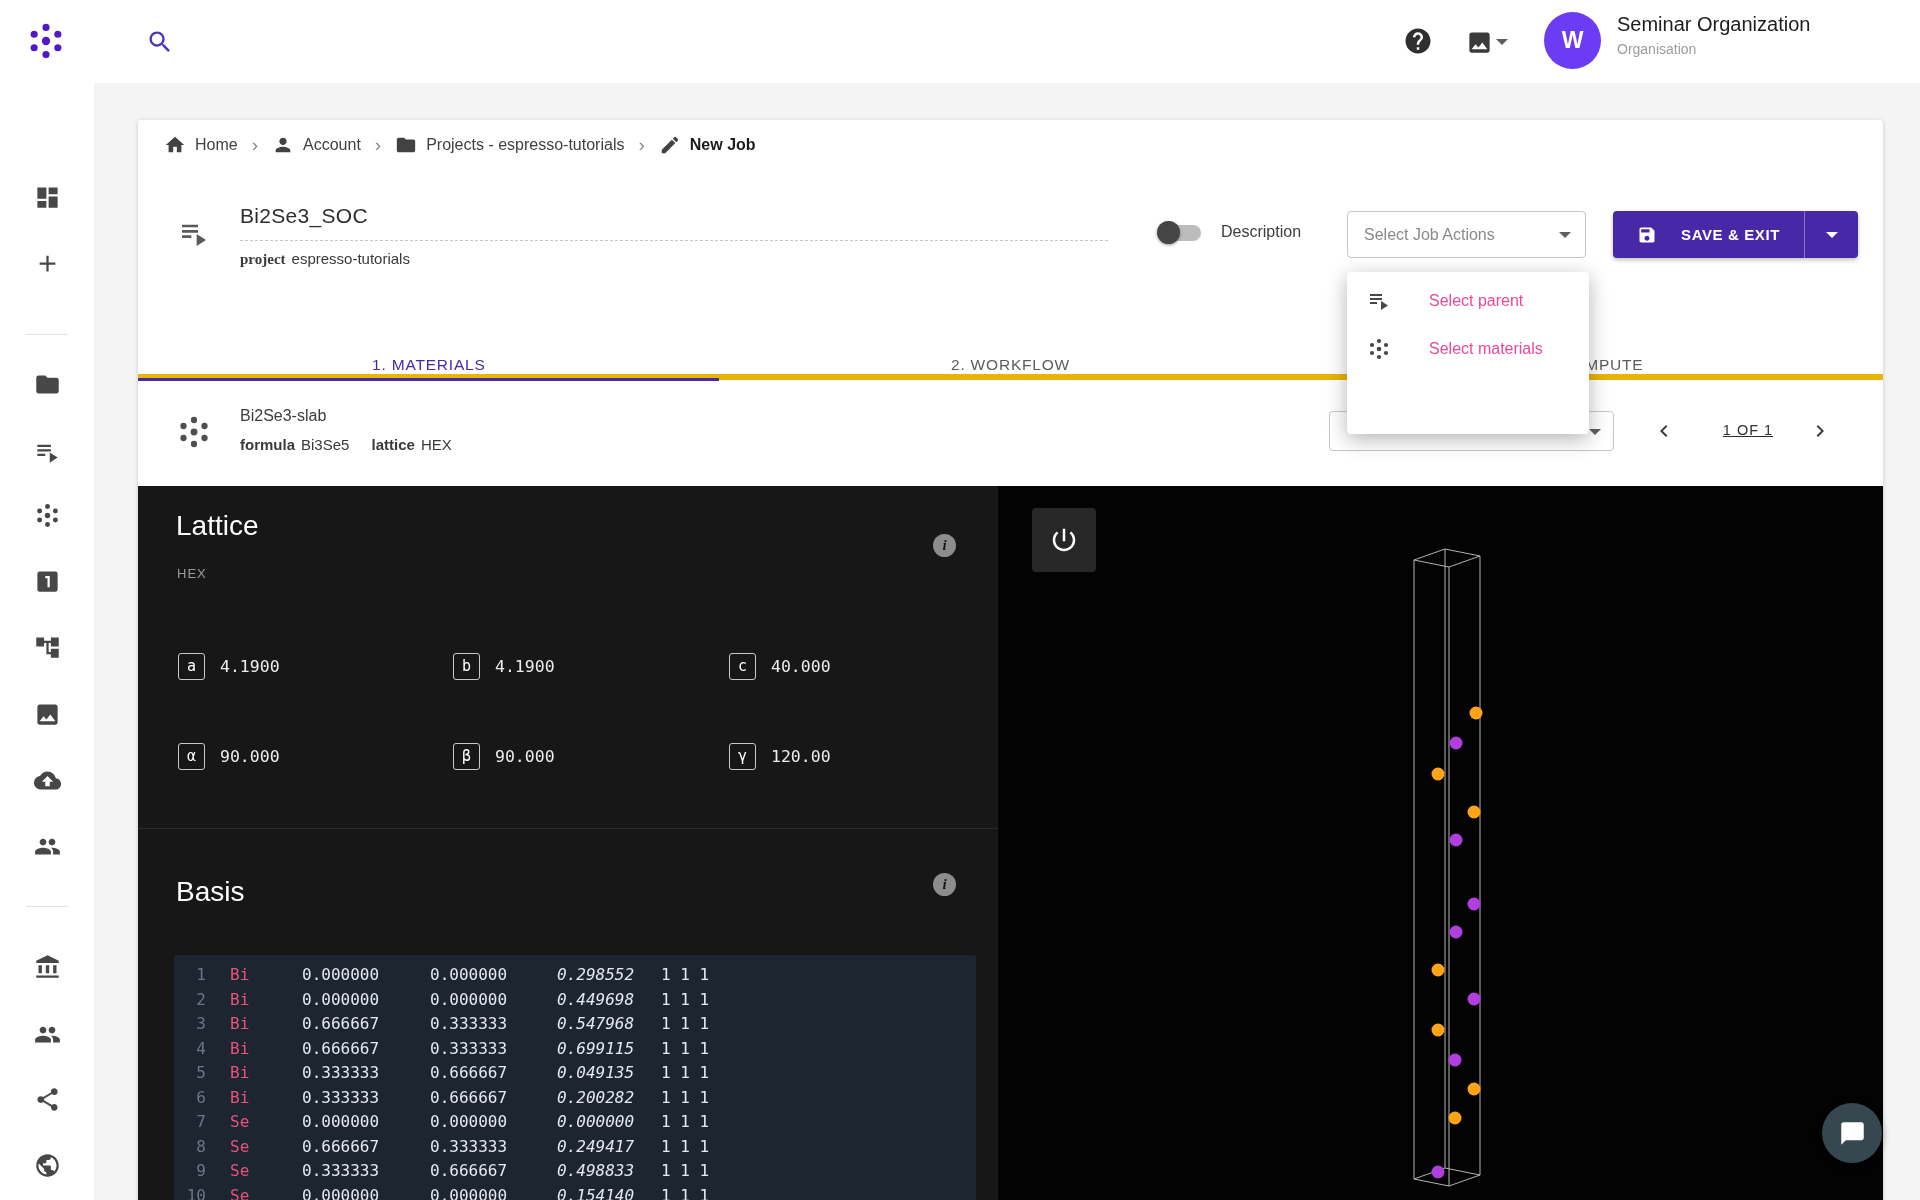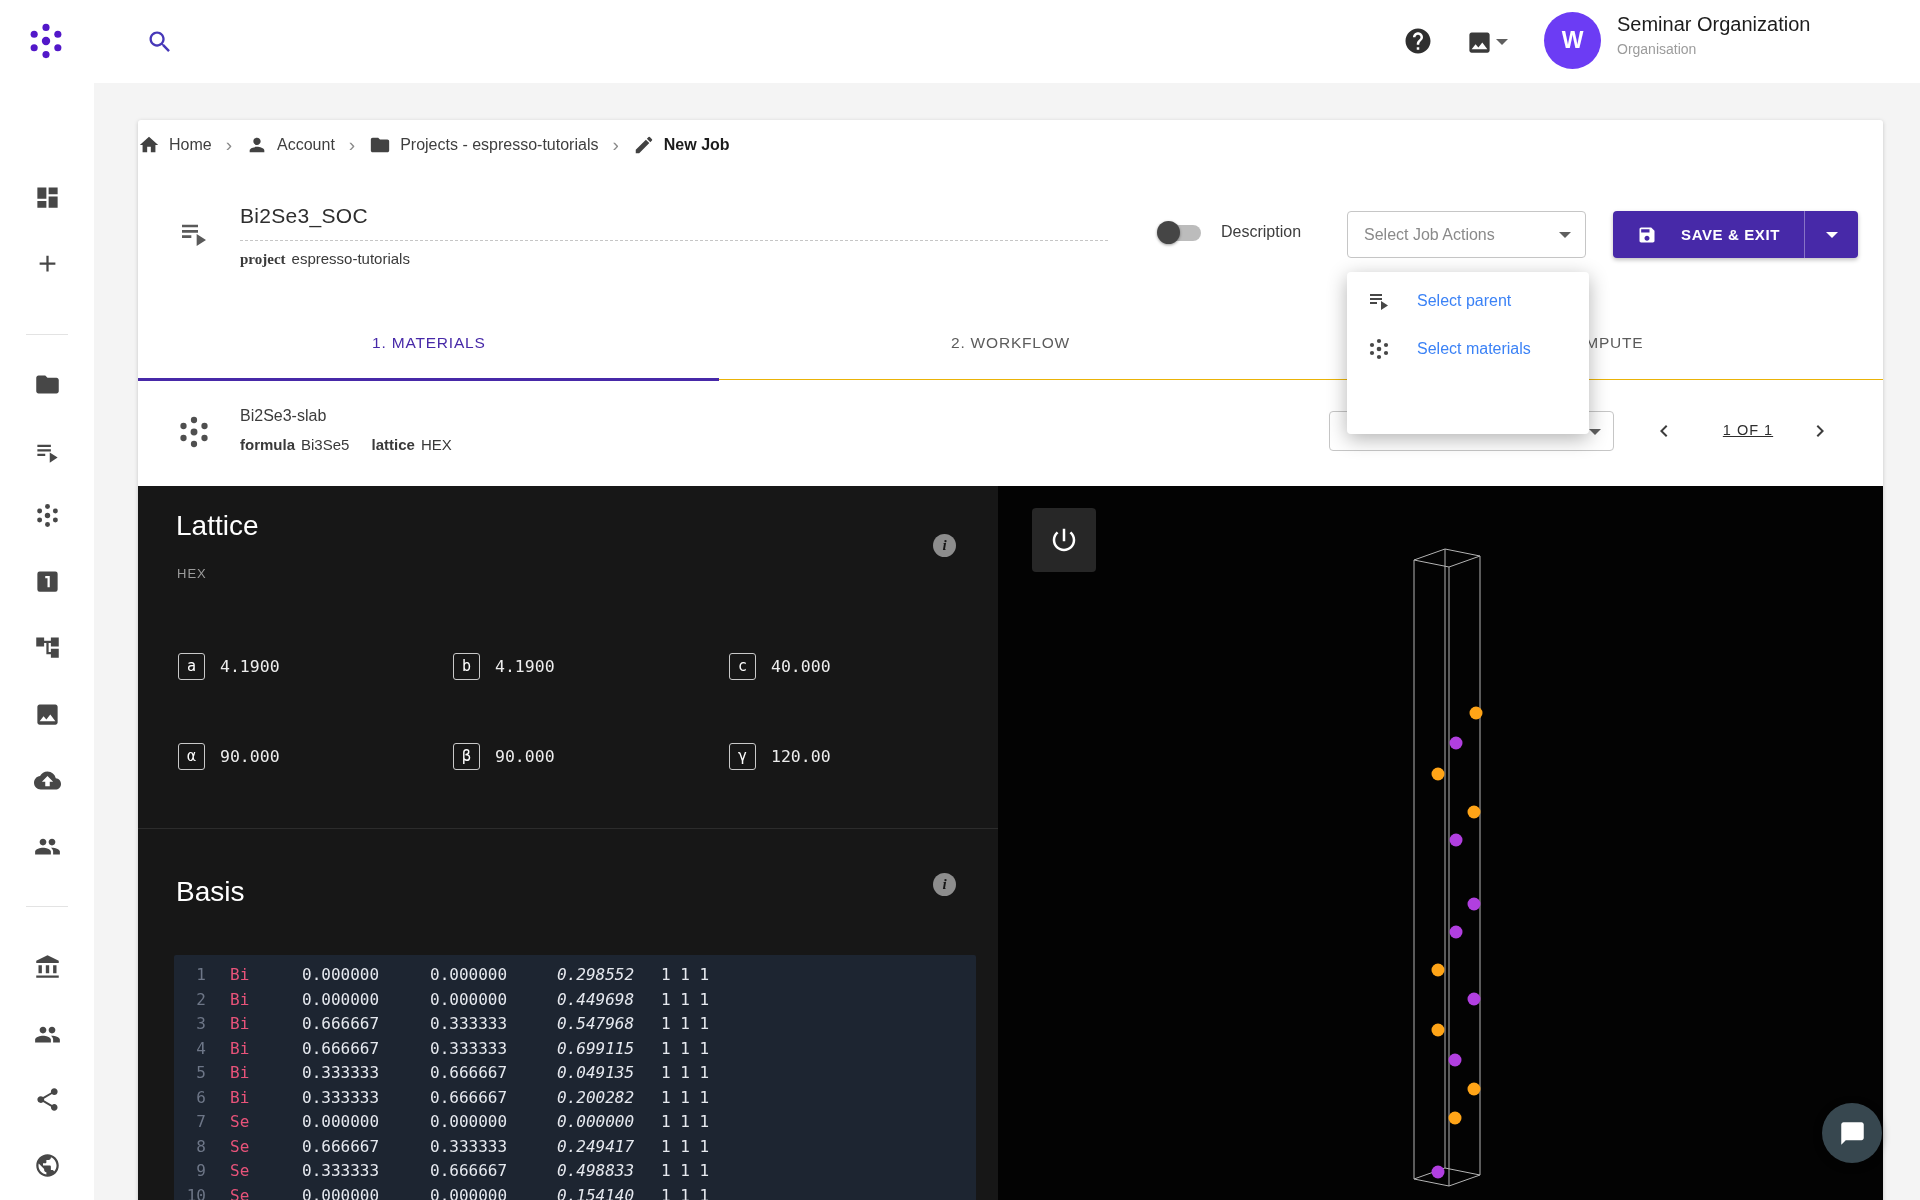--- a/index.html
+++ b/index.html
@@ -25,21 +25,21 @@
   .sb-btn svg { width:27px; height:27px; fill:#474747; }
   .sb-div { position:absolute; left:26px; width:42px; height:1px; background:#e3e3e3; }
 
   
   .content { position:absolute; left:94px; top:83px; width:1826px; height:1117px; background:#f4f4f4; }
   .card { position:absolute; left:44px; top:37px; width:1745px; height:1130px; background:#fff;
           border-radius:3px; box-shadow:0 1px 4px rgba(0,0,0,.18); }
 
   
   .crumbs { position:absolute; left:0; top:0; width:100%; height:49px; display:flex; align-items:center;
-            gap:14px; }
+            padding-left:26px; gap:14px; }
   .crumb { display:flex; align-items:center; gap:9px; font-size:16px; color:#3f3f3f; cursor:pointer; }
   .crumb svg { width:22px; height:22px; fill:#424242; }
   .crumb.current { color:#1c1c1c; font-weight:bold; }
   .crumb-sep { font-size:19px; color:#8a8a8a; }
 
   
   .job-icon { position:absolute; left:40px; top:98px; width:32px; height:32px; fill:#5a5a5a; }
   .job-title { position:absolute; left:102px; top:84px; font-size:21px; color:#2e2e2e; letter-spacing:.3px; }
   .title-dash { position:absolute; left:102px; top:120px; width:868px; border-bottom:1px dashed #c6c6c6; }
   .proj-line { position:absolute; left:102px; top:130px; font-size:15px; color:#3a3a3a; }
@@ -60,21 +60,21 @@
               box-shadow:0 2px 4px rgba(0,0,0,.25); }
   .save-main { flex:1; display:flex; align-items:center; justify-content:center; gap:24px;
                font-size:15px; font-weight:bold; letter-spacing:.6px; }
   .save-main svg { width:20px; height:20px; fill:#fff; }
   .save-caret { width:54px; height:100%; display:flex; align-items:center; justify-content:center;
                 border-left:1px solid rgba(255,255,255,.35); }
   .save-caret .caret { border-top-color:#fff; }
 
   
   .tabs { position:absolute; left:0; top:186px; width:100%; height:74px; display:flex;
-          border-bottom:1px solid #eab308; }
+          border-bottom:6px solid #eab308;align-items:flex-end; }
   .tab { width:33.333%; display:flex; align-items:center; justify-content:center; font-size:15.5px;
          font-weight:500; letter-spacing:.8px; color:#5c5c5c; cursor:pointer; }
   .tab.active { color:#4729a8; }
   .tab-underline { position:absolute; left:0; top:258px; width:581px; height:3px; background:#4729a8; }
 
   
   .mat-icon { position:absolute; left:38px; top:294px; width:36px; height:36px; fill:#4f4f4f; }
   .mat-name { position:absolute; left:102px; top:287px; font-size:16px; color:#3c3c3c; }
   .mat-meta { position:absolute; left:102px; top:316px; font-size:15px; color:#3a3a3a; }
   .mat-meta b { margin-right:6px; }
@@ -116,22 +116,22 @@
 
   .viewer { position:absolute; left:860px; top:366px; width:885px; height:764px; background:#030303; cursor:grab; }
   .power-btn { position:absolute; left:34px; top:22px; width:64px; height:64px; background:#272727;
                border:none; border-radius:4px; display:flex; align-items:center; justify-content:center;
                cursor:pointer; z-index:2; }
   .power-btn svg { width:30px; height:30px; fill:#fff; }
 
   
   .menu { position:absolute; left:1209px; top:152px; width:242px; height:162px; background:#fff;
           border-radius:4px; box-shadow:0 5px 20px rgba(0,0,0,.3); z-index:50; padding-top:5px; }
-  .menu-item { height:48px; display:flex; align-items:center; gap:26px; padding-left:20px;
-               font-size:16px; color:#3b82f6; cursor:pointer; }
+  .menu-item { height:48px; display:flex; align-items:center; gap:38px; padding-left:20px;
+               font-size:16px; color:#ec4899; cursor:pointer; }
   .menu-item svg { width:24px; height:24px; fill:#474747; }
 
   
   .chat-btn { position:absolute; left:1822px; top:1103px; width:60px; height:60px; border-radius:50%;
               border:none; background:#37474f; display:flex; align-items:center; justify-content:center;
               box-shadow:0 2px 8px rgba(0,0,0,.35); cursor:pointer; z-index:99; }
   .chat-btn svg { width:27px; height:27px; fill:#fff; }
 </style>
 </head>
 <body>

